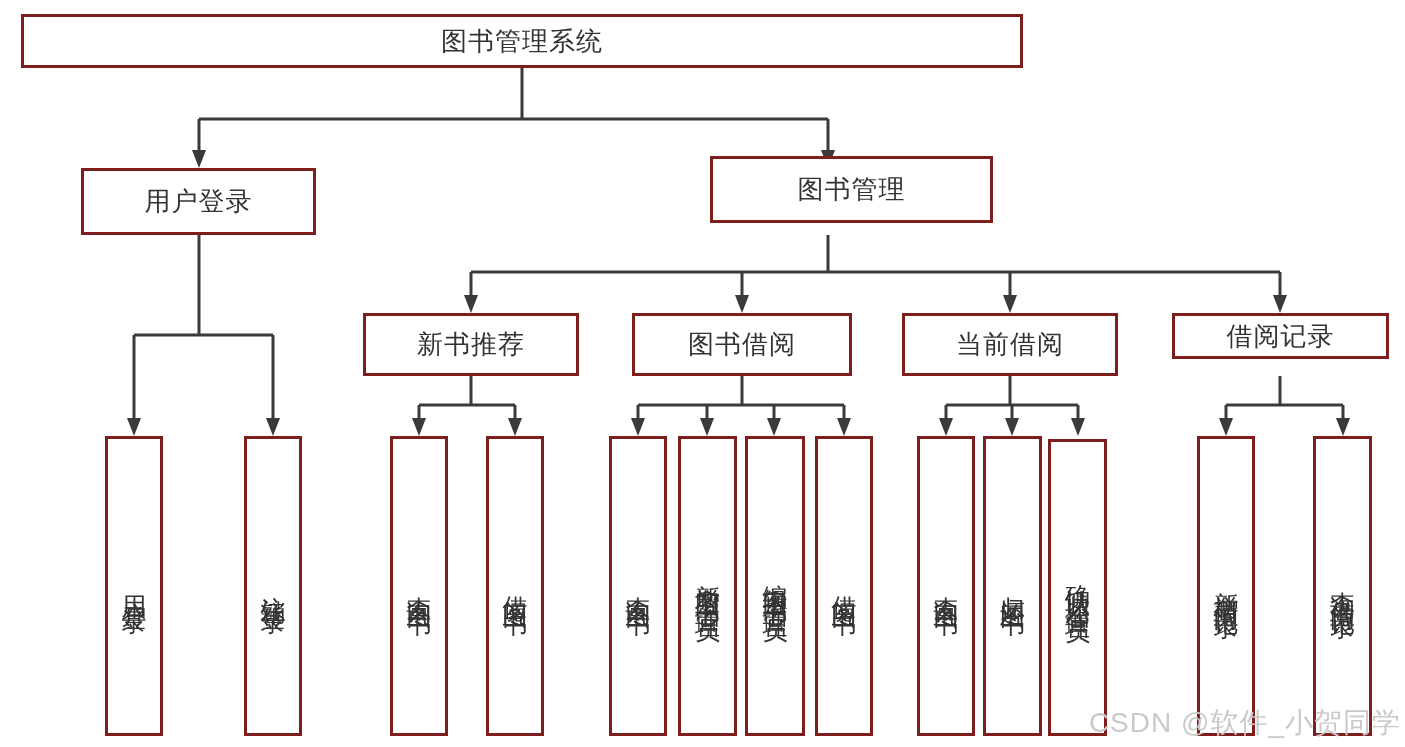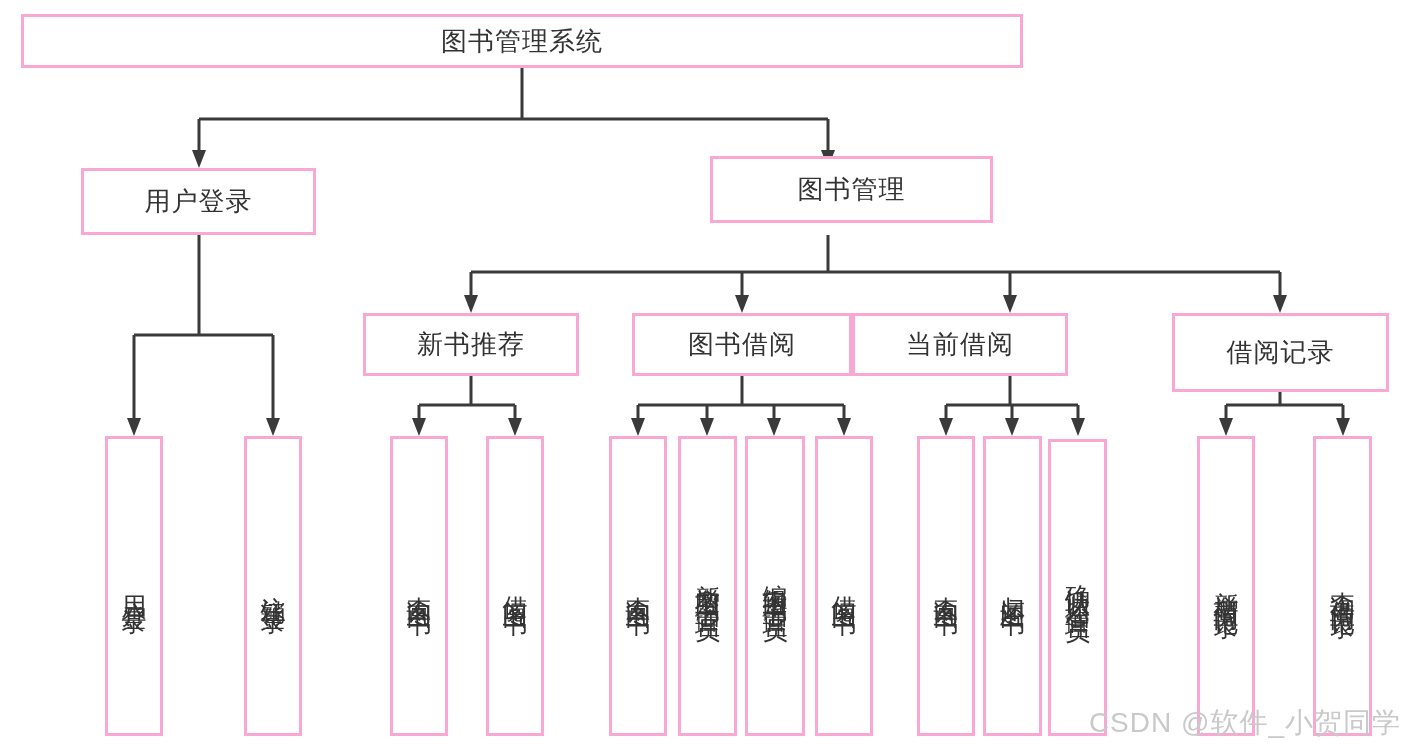--- a/index.html
+++ b/index.html
@@ -10,21 +10,21 @@
     font-family:"Liberation Sans","DejaVu Sans",sans-serif;
     overflow:hidden;
   }
   .connectors{
     position:absolute;left:0;top:0;width:1405px;height:747px;
     z-index:0;
   }
   .node{
     position:absolute;
     box-sizing:border-box;
-    border:3px solid #f9a8d4;
+    border:3px solid #7f1d1d;
     background:#ffffff;
     display:flex;align-items:center;justify-content:center;
     z-index:1;
     color:#333333;
   }
   .hnode span{
     font-size:26px;
     letter-spacing:1px;
     white-space:nowrap;
     color:#333333;
@@ -81,24 +81,24 @@
   <div class="node hnode" style="left:710px;top:156px;width:283px;height:67px">
     <span>图书管理</span>
   </div>
 
   <div class="node hnode" style="left:632px;top:313px;width:220px;height:63px">
     <span>图书借阅</span>
   </div>
   <div class="node hnode" style="left:363px;top:313px;width:216px;height:63px">
     <span>新书推荐</span>
   </div>
-  <div class="node hnode" style="left:852px;top:313px;width:216px;height:63px">
+  <div class="node hnode" style="left:902px;top:313px;width:216px;height:63px">
     <span>当前借阅</span>
   </div>
-  <div class="node hnode" style="left:1172px;top:313px;width:217px;height:79px">
+  <div class="node hnode" style="left:1172px;top:313px;width:217px;height:46px">
     <span>借阅记录</span>
   </div>
 
   <div class="node vnode" style="left:105px;top:436px;width:58px;height:300px">
     <span>用户登录</span>
   </div>
   <div class="node vnode" style="left:244px;top:436px;width:58px;height:300px">
     <span>注销登录</span>
   </div>
 

